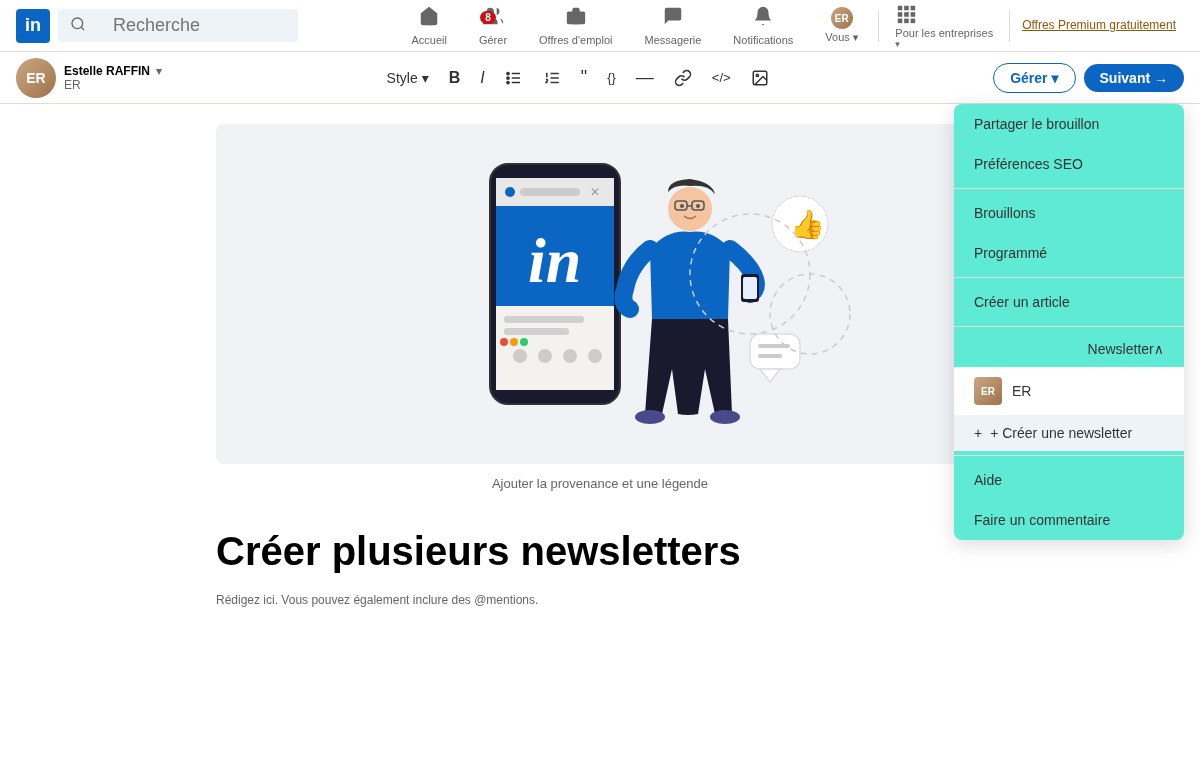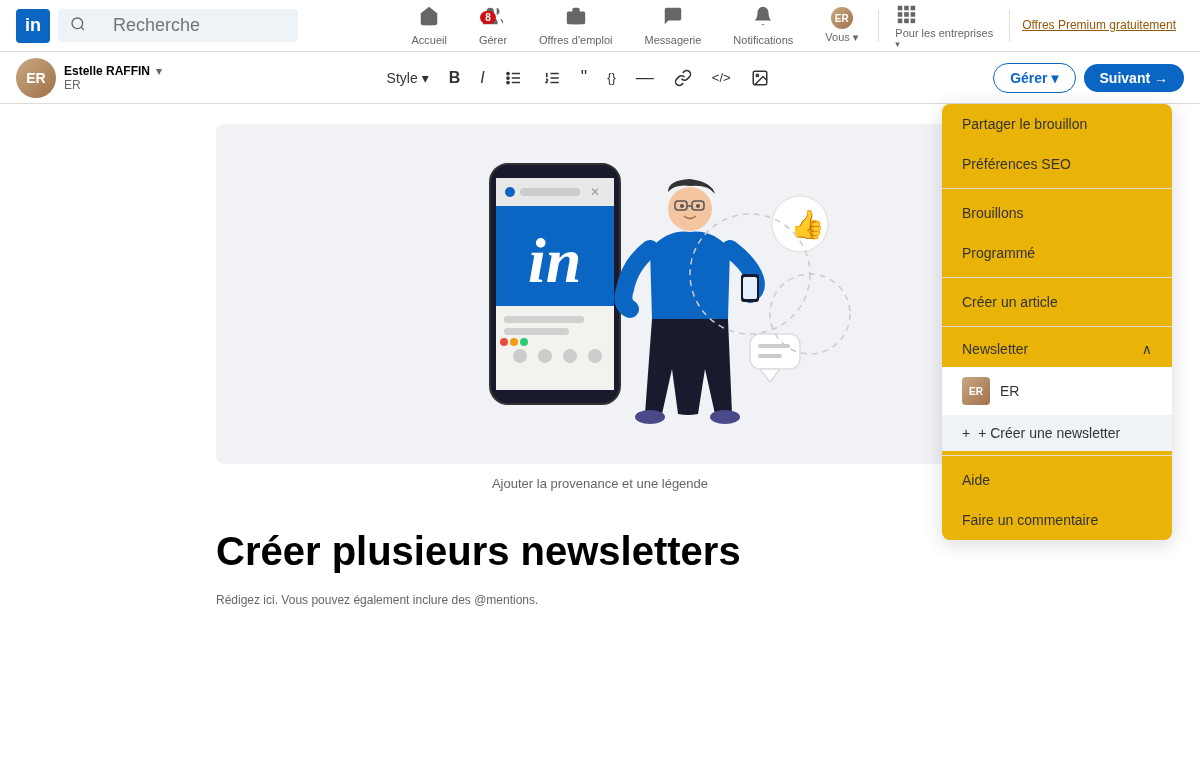--- a/index.html
+++ b/index.html
@@ -122,40 +122,40 @@
     .btn-suivant {
       display: flex; align-items: center; gap: 4px;
       background: #0a66c2; color: #fff;
       border: none; border-radius: 20px;
       padding: 6px 16px; font-size: 14px; font-weight: 600;
       cursor: pointer;
     }
 
     
     .dropdown-menu {
-      position: absolute; top: 52px; right: 28px;
-      background: #eab308;
+      position: absolute; top: 52px; right: 16px;
+      background: #5eead4;
       border-radius: 8px;
       box-shadow: 0 4px 20px rgba(0,0,0,0.15);
       width: 230px;
       z-index: 200;
       overflow: hidden;
     }
     .dropdown-item {
       padding: 12px 20px;
       font-size: 14px; color: #333;
       cursor: pointer;
       display: flex; align-items: center; gap: 8px;
     }
     .dropdown-divider { height: 1px; background: #e0ddd8; margin: 4px 0; }
     .newsletter-section-header {
       padding: 10px 20px;
       font-size: 14px; color: #333;
       cursor: pointer;
-      display: flex; align-items: center; justify-content: space-between;
+      display: flex; align-items: center; justify-content: flex-end;
     }
     .newsletter-item {
       padding: 10px 20px;
       font-size: 14px; color: #333;
       cursor: pointer;
       display: flex; align-items: center; gap: 10px;
       background: #fff;
     }
     .newsletter-avatar {
       width: 28px; height: 28px; border-radius: 4px;

